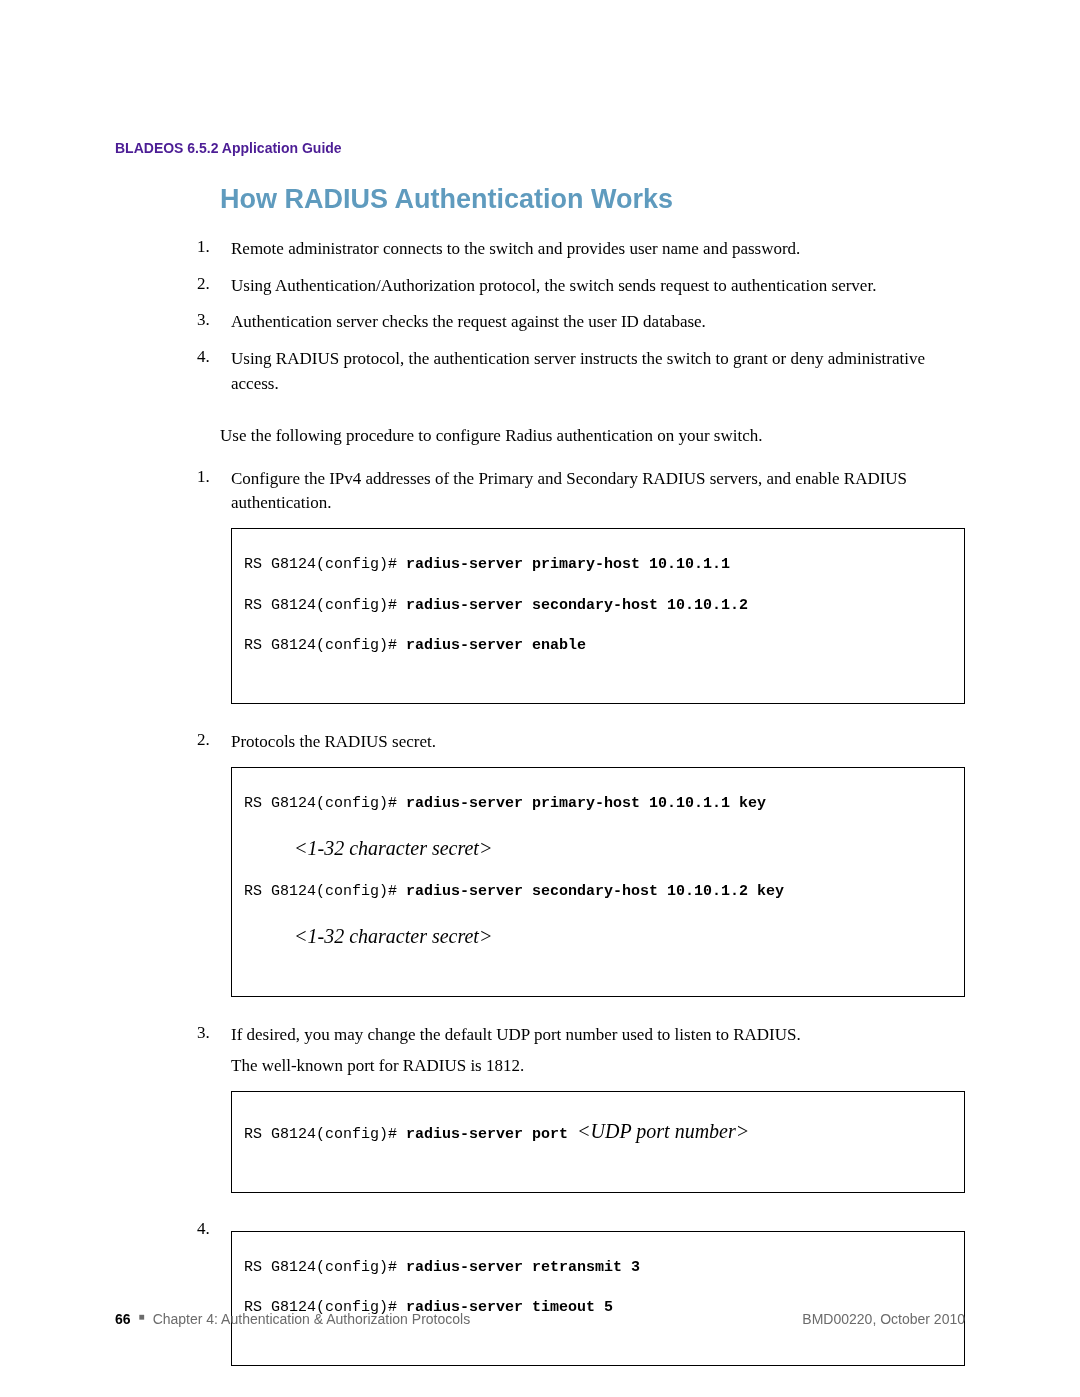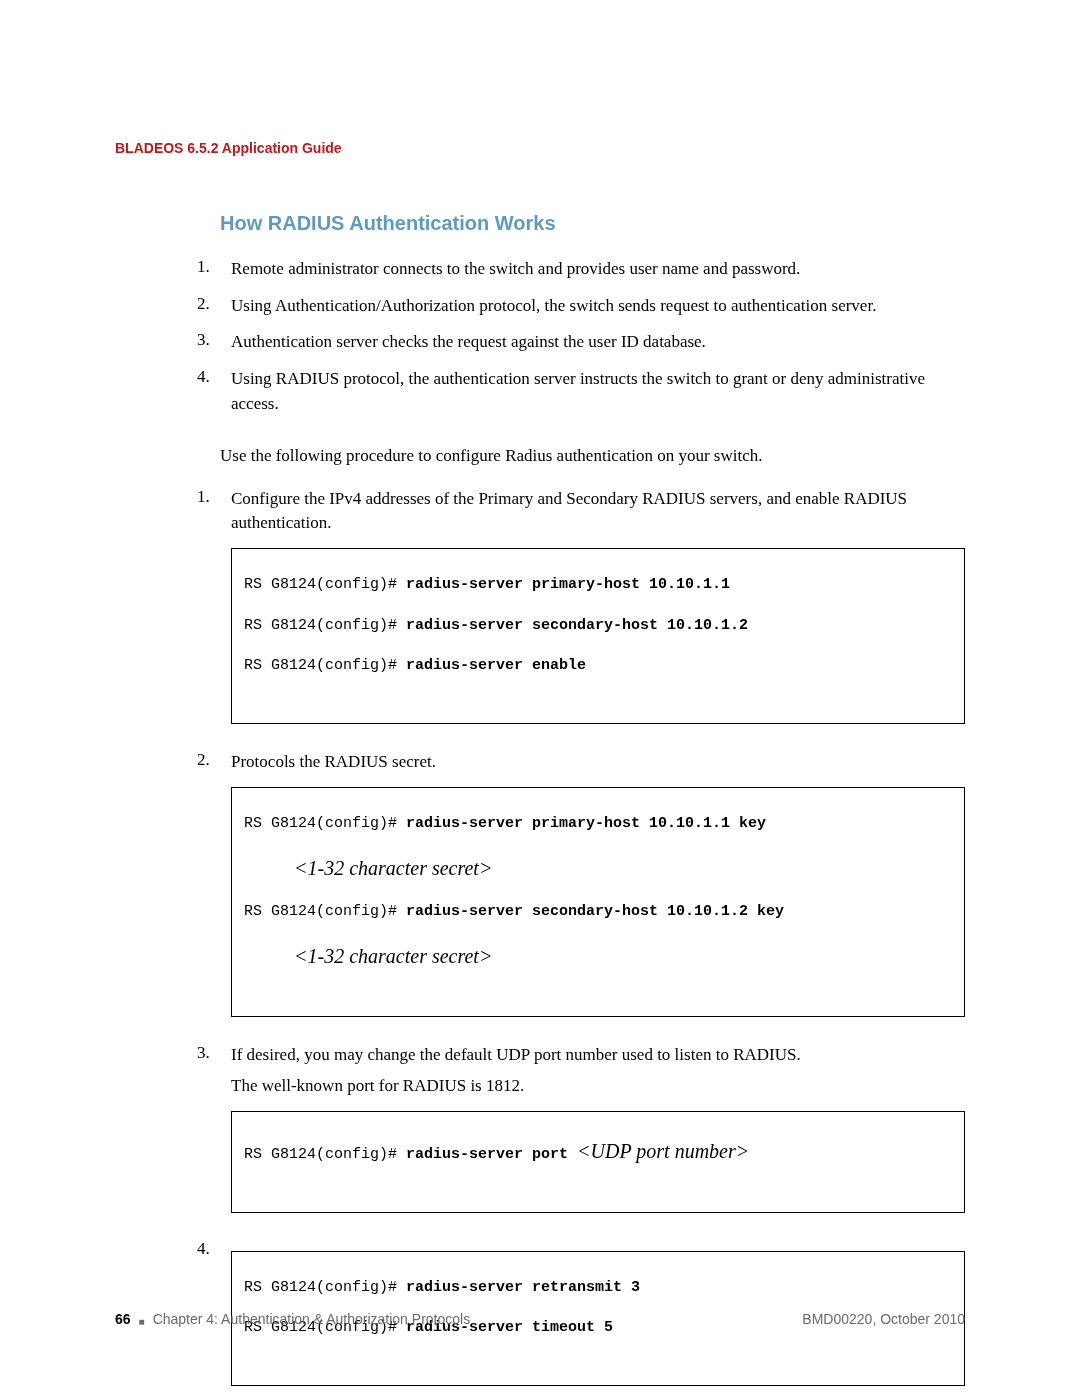--- a/index.html
+++ b/index.html
@@ -12,27 +12,27 @@
     height: 1397px;
     position: relative;
   }
   .page {
     padding: 140px 115px 0 115px;
   }
   .doc-header {
     font-family: Arial, Helvetica, sans-serif;
     font-weight: bold;
     font-size: 14px;
-    color: #b91c1c;
-    margin-bottom: 56px;
+    color: #4c1d95;
+    margin-bottom: 28px;
   }
   .section-heading {
     font-family: Arial, Helvetica, sans-serif;
     font-weight: bold;
-    font-size: 20px;
+    font-size: 27px;
     color: #5f9bbe;
     margin: 17px 0 22px 0;
     padding-left: 105px;
   }
   ol.steps {
     list-style: none;
     padding-left: 82px;
   }
   ol.steps > li {
     display: flex;
@@ -81,21 +81,21 @@
     position: absolute;
     bottom: 70px;
     left: 115px;
     right: 115px;
     display: flex;
     justify-content: space-between;
     font-family: Arial, Helvetica, sans-serif;
     font-size: 14px;
     color: #6b6b6b;
   }
-  .footer-left { display: flex; align-items: flex-end; gap: 8px; }
+  .footer-left { display: flex; align-items: flex-start; gap: 8px; }
   .footer-page { font-weight: bold; color: #000; }
   .footer-sq { font-size: 10px; color: #6b6b6b; }
   .section-block { margin-bottom: 28px; }
 </style>
 </head>
 <body>
 
 <div class="page">
 
   <div class="doc-header">BLADEOS 6.5.2 Application Guide</div>

